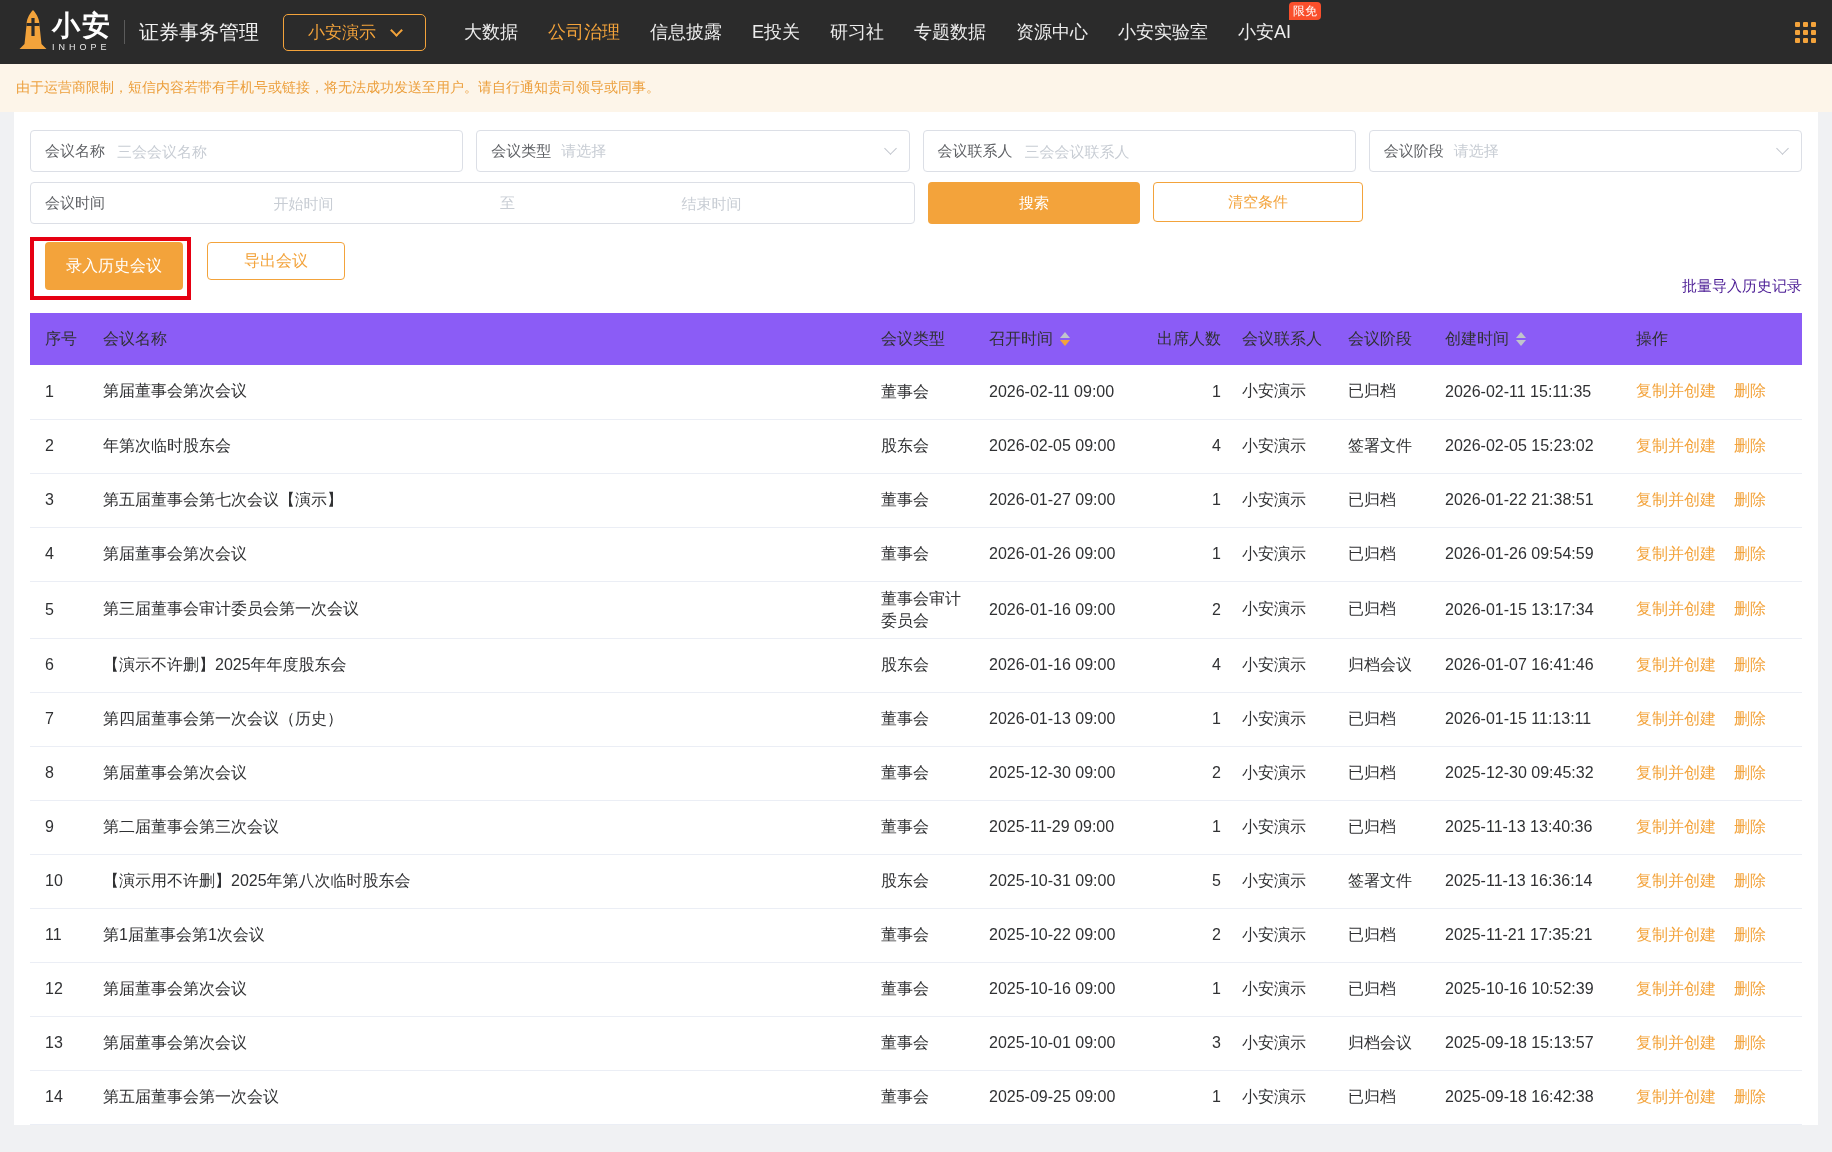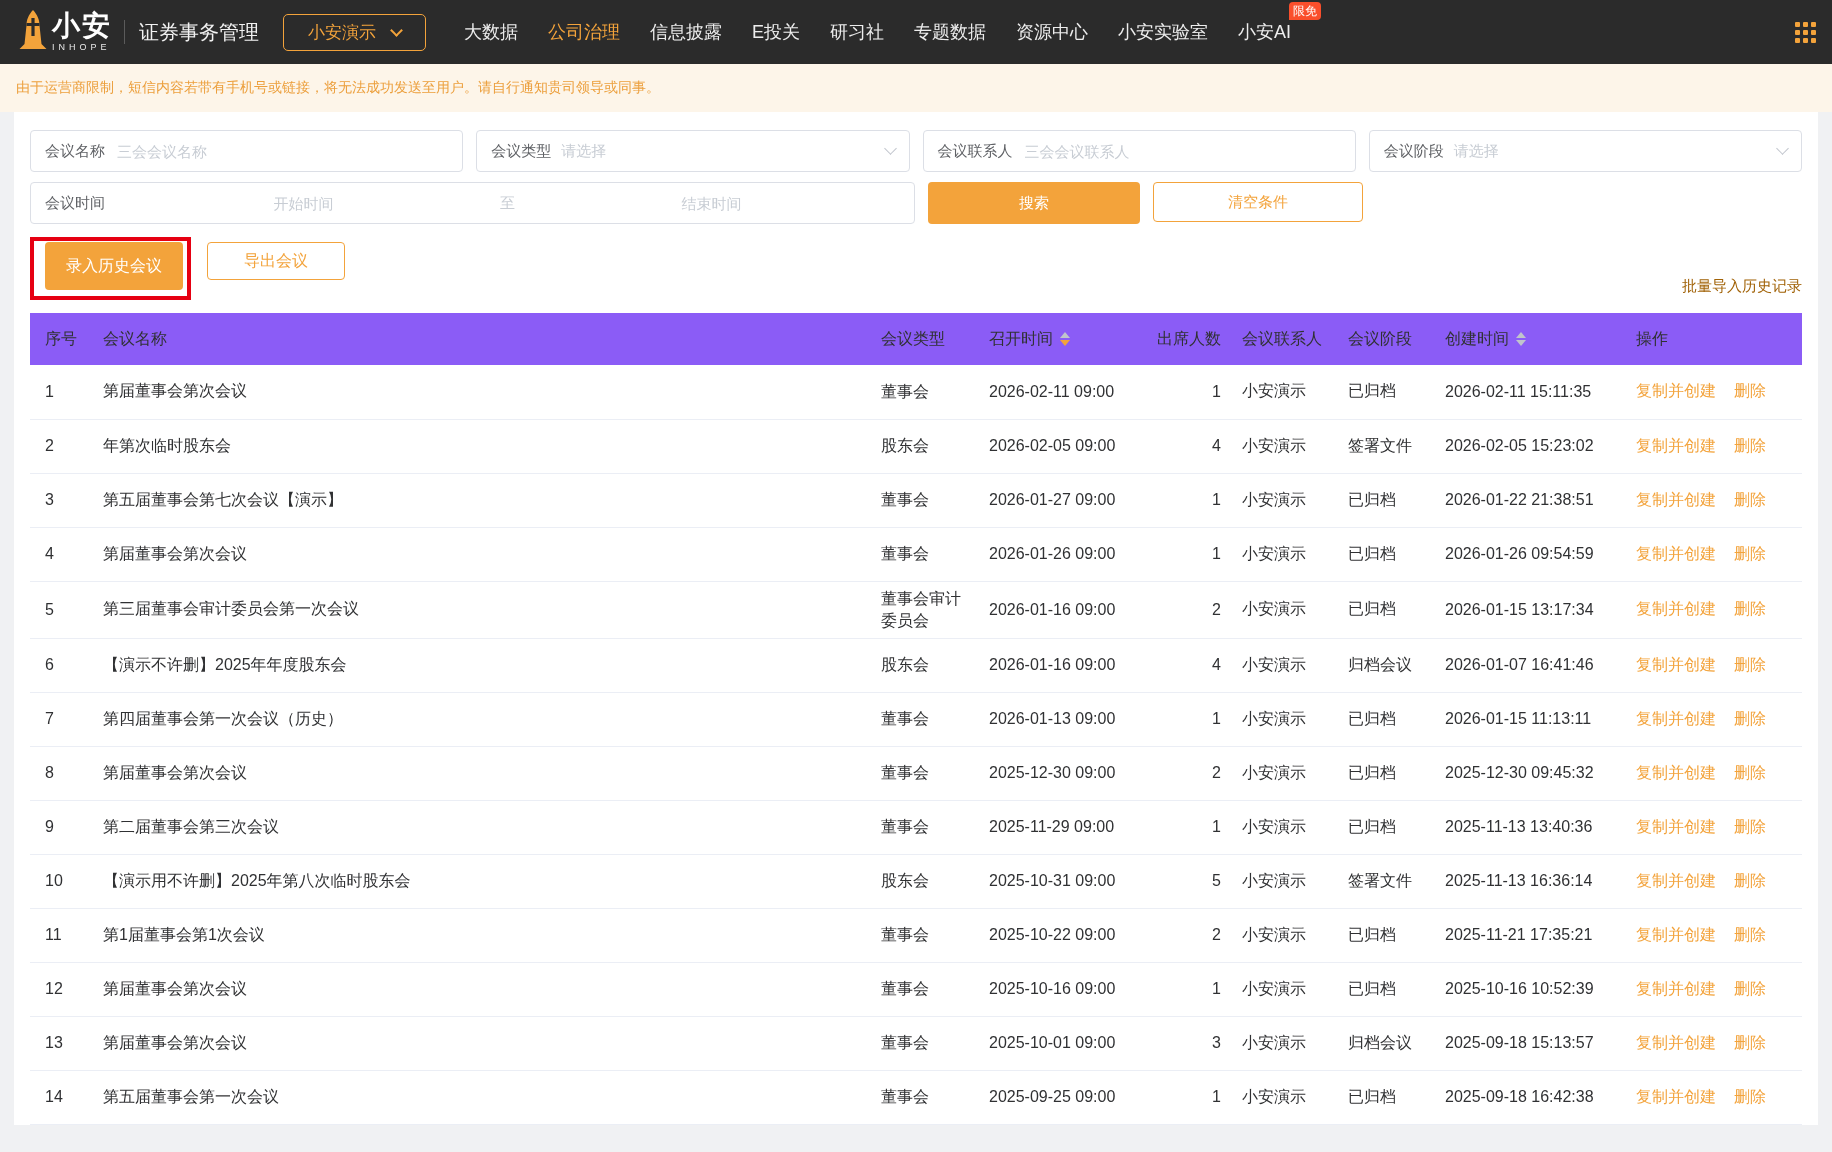--- a/index.html
+++ b/index.html
@@ -58,21 +58,21 @@
     height:42px; cursor:pointer; font-family:inherit; }
   .btn-clear { background:#fff; border:1px solid #f3a33b; border-radius:4px; color:#f3a33b;
     font-size:15px; height:40px; cursor:pointer; font-family:inherit; }
   
   .actions-row { margin-top:13px; display:flex; align-items:flex-start; }
   .annotation { border:4px solid #e60012; padding:1px 4px 6px 11px; display:inline-block; }
   .btn-primary { background:#f3a33b; border:none; border-radius:4px; color:#fff; font-size:16px;
     height:48px; padding:0 21px; cursor:pointer; font-family:inherit; }
   .btn-outline { background:#fff; border:1px solid #f3a33b; border-radius:4px; color:#f3a33b; font-size:16px;
     height:38px; padding:0 36px; cursor:pointer; font-family:inherit; margin-left:16px; margin-top:5px; }
-  .batch-link { margin-left:auto; align-self:flex-end; margin-bottom:4px; color:#a16207;
+  .batch-link { margin-left:auto; align-self:flex-end; margin-bottom:4px; color:#4c1d95;
     font-size:15px; text-decoration:none; cursor:pointer; }
   
   table { width:100%; border-collapse:collapse; margin-top:13px; font-size:16px; }
   thead th { background:#8b5cf6; height:52px; text-align:left; font-weight:normal; color:#303133;
     padding:0 0 0 15px; white-space:nowrap; }
   tbody td { height:54px; border-bottom:1px solid #ebeef5; padding:6px 0 6px 15px; color:#303133; }
   th.num, td.num { text-align:right; padding-right:6px; padding-left:0; }
   td.type-cell { line-height:22px; }
   .sort { display:inline-flex; flex-direction:column; gap:2px; margin-left:7px; vertical-align:middle; cursor:pointer; }
   .caret-up { width:0; height:0; border-left:5px solid transparent; border-right:5px solid transparent;

